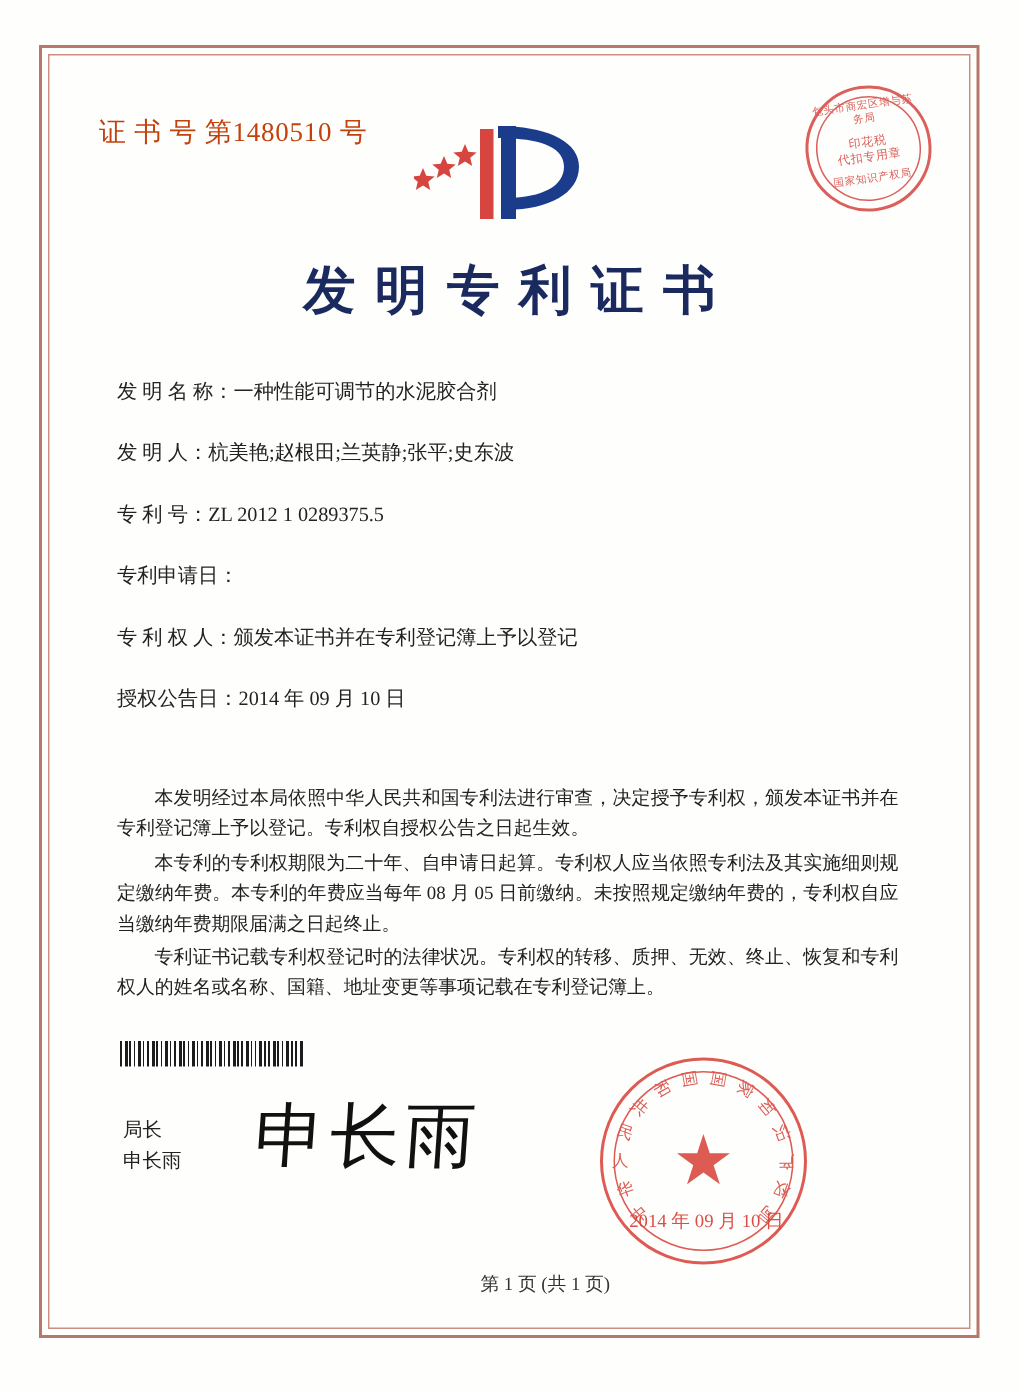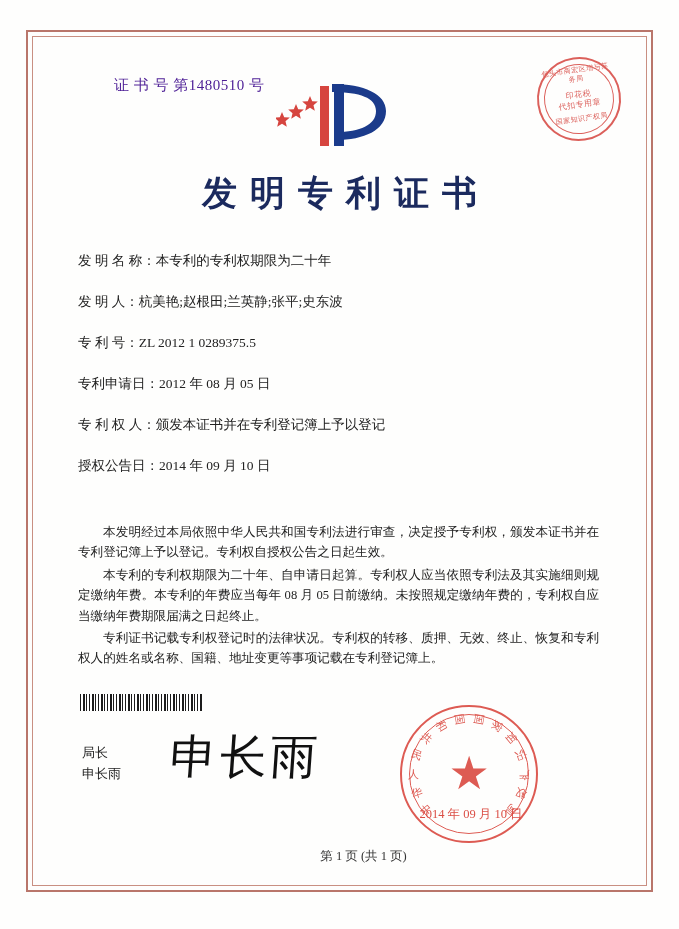--- a/index.html
+++ b/index.html
@@ -34,25 +34,24 @@
     position: absolute;
     left: 32px; top: 36px;
     width: 615px; height: 850px;
     border: 1px solid #c98f82;
     box-sizing: border-box;
   }
 
   .cert-no {
     position: absolute;
     left: 66px; top: 76px;
-    font-size: 15px;
+    font-size: 18px;
     letter-spacing: 0.5px;
-    color: #4c1d95;
+    color: #c2410c;
     font-family: "Liberation Serif", serif;
-    margin-left: 48px;
   }
 
   
   .seal-square {
     position: absolute;
     right: 58px; top: 57px;
     width: 84px; height: 84px;
     border-radius: 50%;
     border: 2px solid #d6453f;
     color: #d6453f;
@@ -260,33 +259,32 @@
       <path d="M56 6 C88 6 110 16 110 33 C110 52 88 62 60 62 L60 54 C84 54 100 47 100 33 C100 20 84 14 56 14 Z" fill="#1b3b8b"></path>
       <path d="M58 6 L68 6 L68 68 L58 68 Z" fill="#1b3b8b"></path>
     </svg>
   </div>
 
   <div class="title">发明专利证书</div>
 
   <div class="fields">
     <div class="field">
       <span class="lbl">发 明 名 称：</span>
-      <span class="val">本专利的专利权期限为二十年</span>
+      <span class="val">一种性能可调节的水泥胶合剂</span>
     </div>
     <div class="field">
       <span class="lbl">发 明 人：</span>
       <span class="val">杭美艳;赵根田;兰英静;张平;史东波</span>
     </div>
     <div class="field">
       <span class="lbl">专 利 号：</span>
       <span class="val">ZL 2012 1 0289375.5</span>
     </div>
     <div class="field">
       <span class="lbl">专利申请日：</span>
-      <span class="val">2012 年 08 月 05 日</span>
     </div>
     <div class="field">
       <span class="lbl">专 利 权 人：</span>
       <span class="val">颁发本证书并在专利登记簿上予以登记</span>
     </div>
     <div class="field">
       <span class="lbl">授权公告日：</span>
       <span class="val">2014 年 09 月 10 日</span>
     </div>
   </div>

